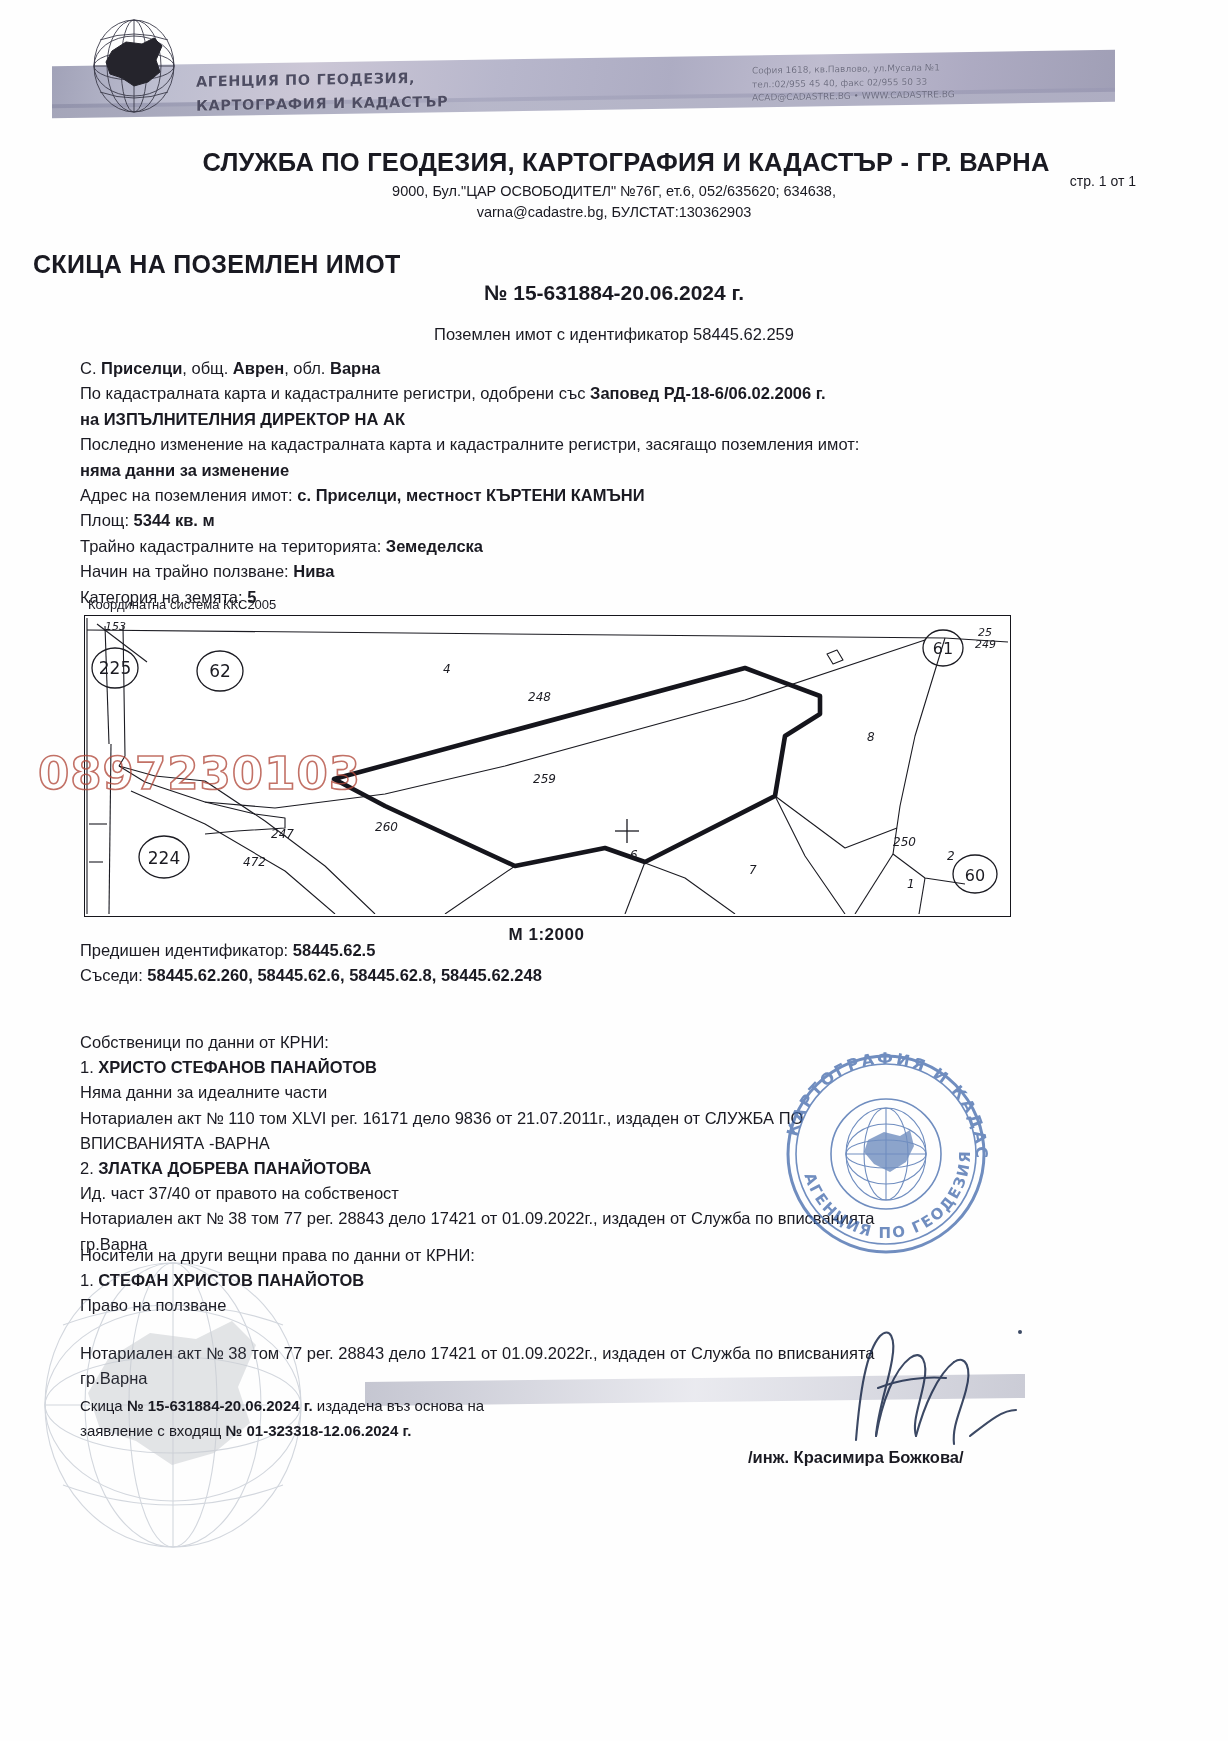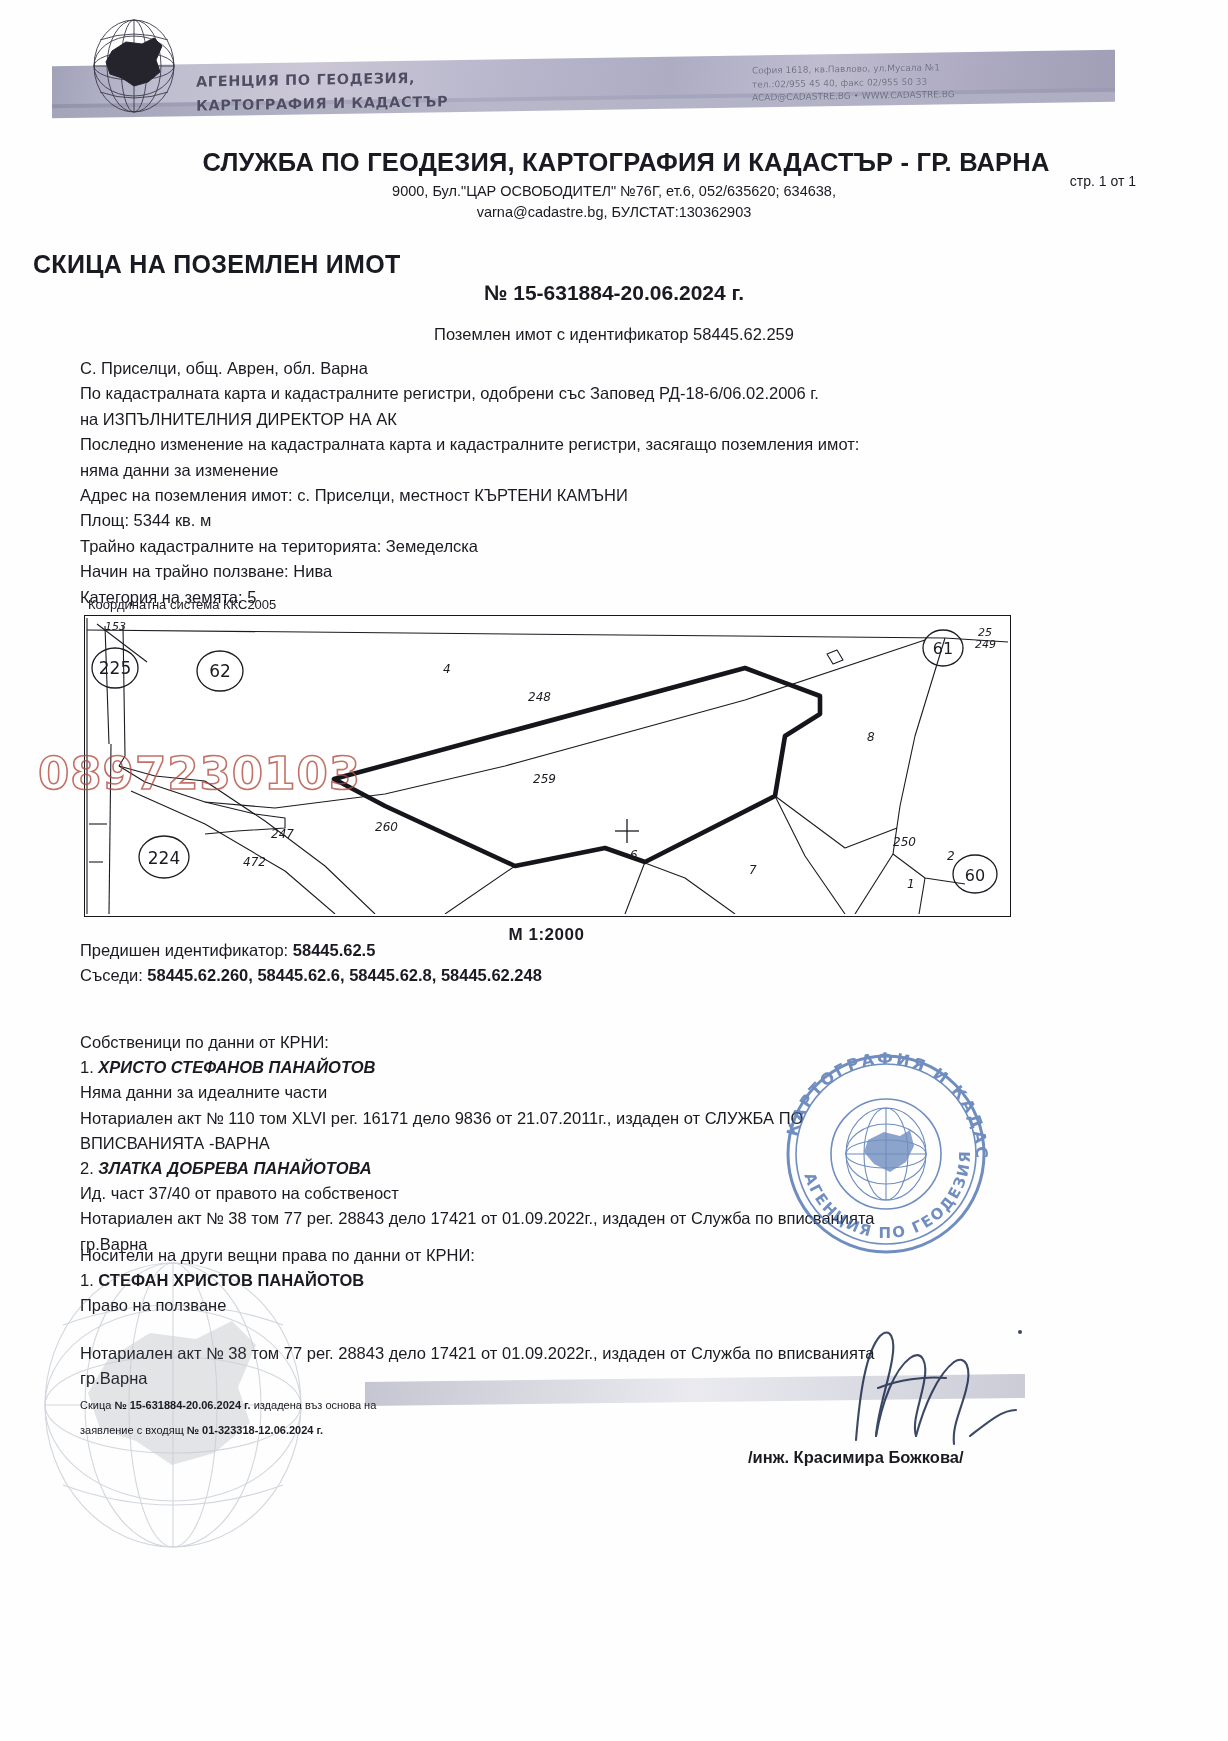--- a/index.html
+++ b/index.html
@@ -66,21 +66,21 @@
     font-size:16.5px;
   }
   .identifier b{font-weight:normal;}
 
   
   .details{
     position:absolute;left:80px;top:356px;width:1000px;
     font-size:16.5px;line-height:25.4px;
   }
   .details div{white-space:nowrap;}
-  .details b{font-weight:normal;}
+  .details b{font-weight:bold;}
 
   
   .coordsys{position:absolute;left:88px;top:597px;font-size:13px;}
   .mapbox{
     position:absolute;left:84px;top:615px;width:925px;height:300px;
     border:1px solid #16161c;background:#ffffff;overflow:hidden;
   }
   .mapbox svg{display:block;}
   .scalelbl{
     position:absolute;left:84px;top:925px;width:925px;text-align:center;
@@ -100,31 +100,31 @@
     position:absolute;left:80px;top:938px;width:1000px;
     font-size:16.5px;line-height:25.4px;
   }
   .prevblock b{font-weight:bold;}
 
   .owners{
     position:absolute;left:80px;top:1030px;width:940px;
     font-size:16.5px;line-height:25.2px;
   }
   .owners .hd{margin-bottom:0;}
-  .owners .nm{font-weight:bold;font-style:italic;}
+  .owners .nm{font-weight:bold;}
 
   .rights{
     position:absolute;left:80px;top:1243px;width:940px;
     font-size:16.5px;line-height:25.2px;
   }
   .rights .nm{font-weight:bold;}
 
   .issued{
     position:absolute;left:80px;top:1393px;width:760px;
-    font-size:11px;line-height:25.2px;
+    font-size:15px;line-height:25.2px;
   }
   .issued b{font-weight:bold;}
 
   .signature-name{
     position:absolute;left:748px;top:1448px;width:300px;
     font-size:16.5px;font-weight:bold;
   }
 
   
   .stamp{

